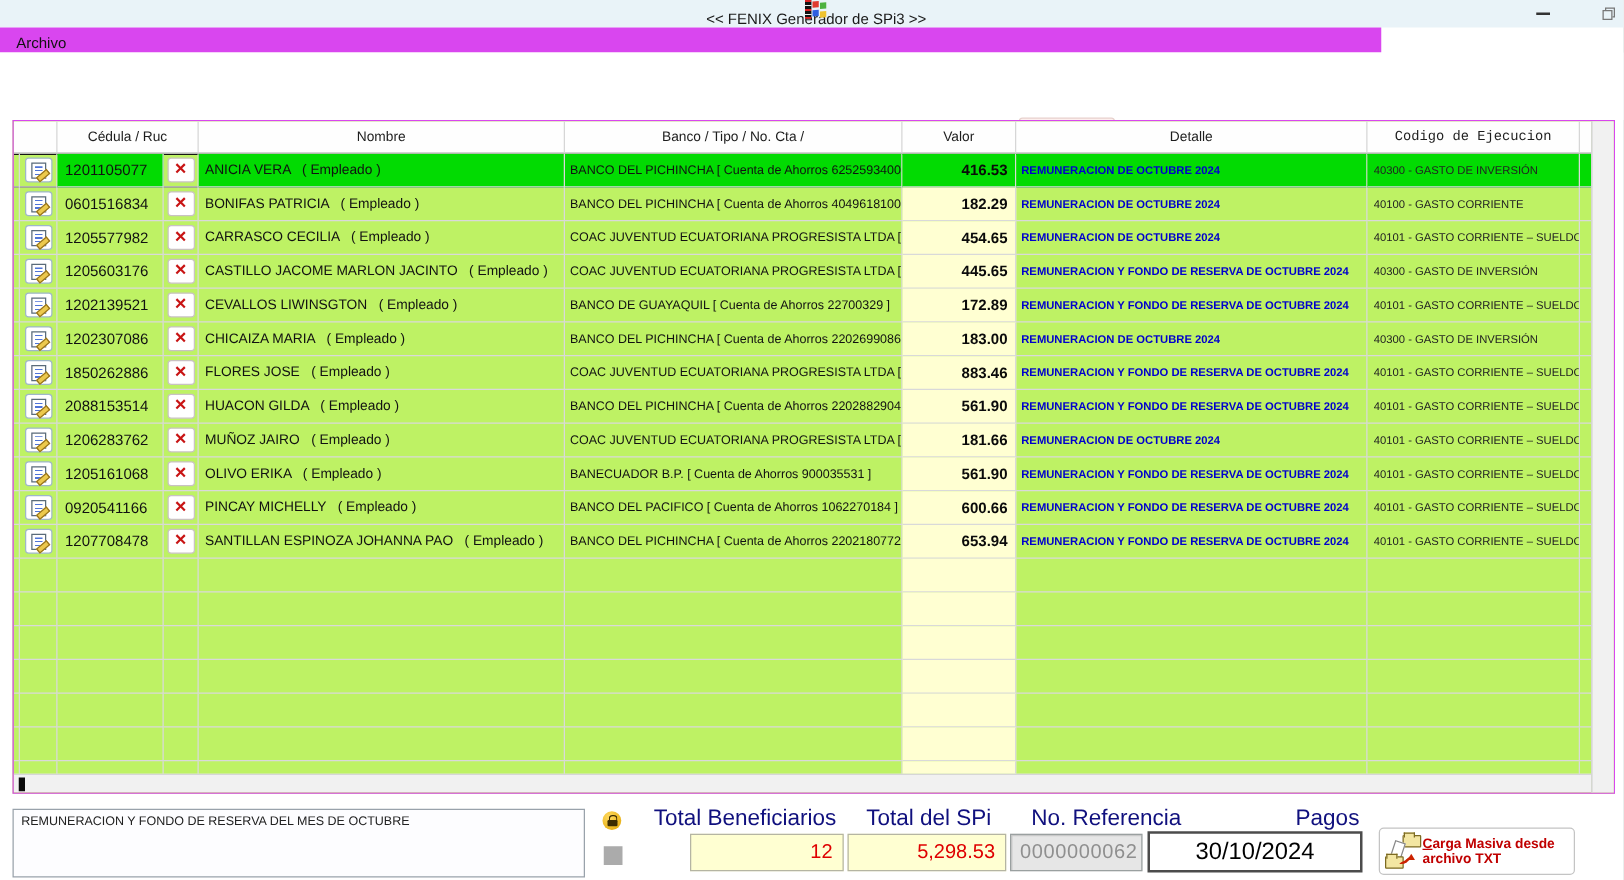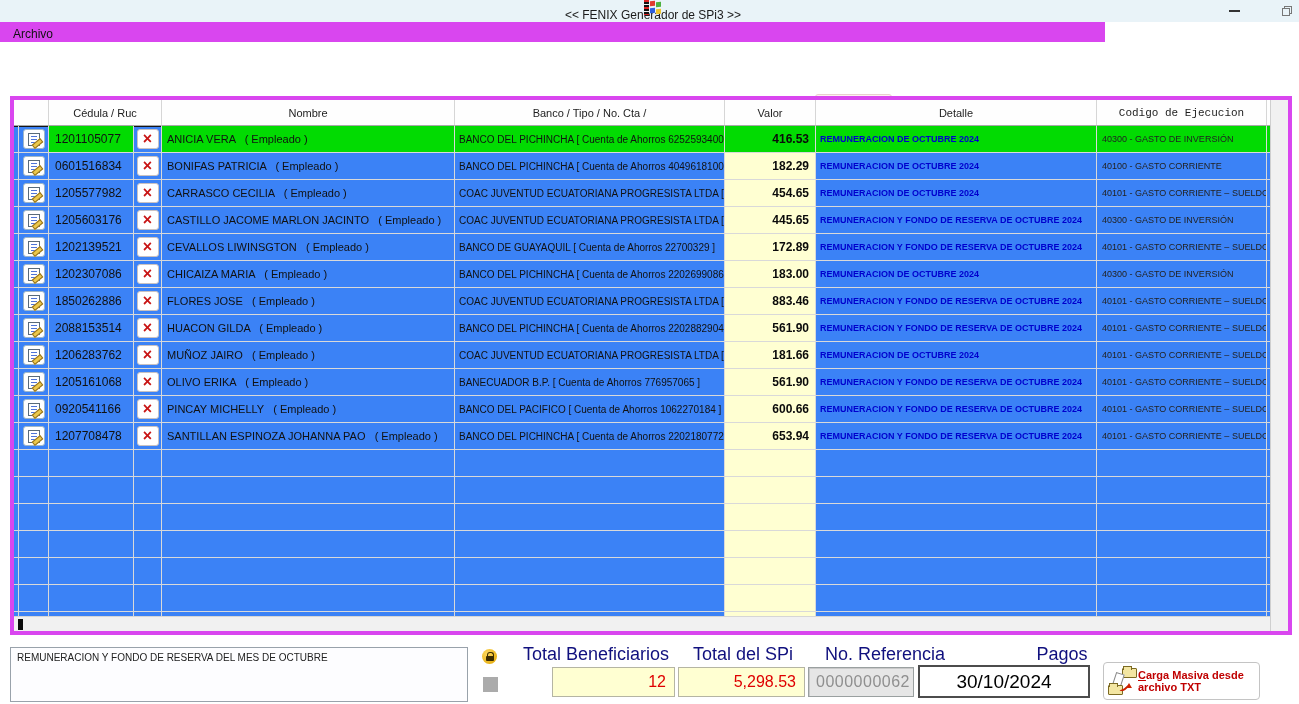--- a/index.html
+++ b/index.html
@@ -48,21 +48,21 @@
   .folder-ic{position:relative;width:30px;height:30px;flex:0 0 30px;}
   .folder-ic .f{position:absolute;width:15px;height:10px;background:#f3e6a2;border:1px solid #7c6a22;border-radius:1px;}
   .folder-ic .f::before{content:"";position:absolute;left:0;top:-3px;width:7px;height:3px;background:#f3e6a2;border:1px solid #7c6a22;border-bottom:none;}
   .folder-ic .f1{right:1px;top:2px;}
   .folder-ic .f2{left:0;bottom:1px;}
   .folder-ic .page{position:absolute;left:6px;top:7px;width:9px;height:13px;background:#fff;border:1px solid #888;transform:rotate(18deg);}
   .folder-ic .arr{position:absolute;left:12px;bottom:4px;width:8px;height:8px;border:2px solid #cc2200;border-color:transparent #cc2200 #cc2200 transparent;border-radius:0 0 8px 0;transform:rotate(12deg);}
   .folder-ic .arrhead{position:absolute;right:6px;bottom:8px;width:0;height:0;border-left:3px solid transparent;border-right:3px solid transparent;border-bottom:5px solid #cc2200;}
 
   
-  .table-wrap{position:absolute;left:10px;top:96px;width:1282px;height:539px;border:4px solid #d946ef;background:#3b82f6;}
+  .table-wrap{position:absolute;left:10px;top:96px;width:1282px;height:539px;border:1px solid #d946ef;background:#bef264;}
   .table-content{position:absolute;left:0;top:0;width:1262px;height:100%;overflow:hidden;}
   .thead{display:flex;height:26px;background:#fefefe;}
   .thead .hc{border-right:1px solid #d6d6d6;border-bottom:1px solid #a8a8a8;display:flex;align-items:center;justify-content:center;
     font-size:11px;color:#1d1d1d;white-space:pre;overflow:hidden;}
   .tbody{height:496px;overflow:hidden;}
   .row{display:flex;height:27px;}
   .row.selected{box-shadow:inset 0 1px 0 #151515, inset 0 -1px 0 #151515;}
   .cell{border-right:1px solid #d9d9d9;border-bottom:1px solid #d9d9d9;display:flex;align-items:center;overflow:hidden;white-space:pre;}
   .c-sel{width:5px;}  .c-ico{width:30px;justify-content:center;}
   .c-ced{width:85px;font-size:12px;color:#111;padding-left:6px;}
@@ -326,21 +326,21 @@
           <div class="row">
     <div class="cell c-sel"></div>
     <div class="cell c-ico">
       <button class="btn-edit"><span class="ic-edit"></span></button>
     </div>
     <div class="cell c-ced">1205161068</div>
     <div class="cell c-del">
       <button class="btn-del"><span>×</span></button>
     </div>
     <div class="cell c-nom">OLIVO ERIKA   ( Empleado )</div>
-    <div class="cell c-ban">BANECUADOR B.P. [ Cuenta de Ahorros 776957065 ]</div>
+    <div class="cell c-ban">BANECUADOR B.P. [ Cuenta de Ahorros 900035531 ]</div>
     <div class="cell c-val">561.90</div>
     <div class="cell c-det">REMUNERACION Y FONDO DE RESERVA DE OCTUBRE 2024</div>
     <div class="cell c-cod">40101 - GASTO CORRIENTE – SUELDOS</div>
     <div class="cell c-sli"></div>
   </div>
           <div class="row">
     <div class="cell c-sel"></div>
     <div class="cell c-ico">
       <button class="btn-edit"><span class="ic-edit"></span></button>
     </div>

